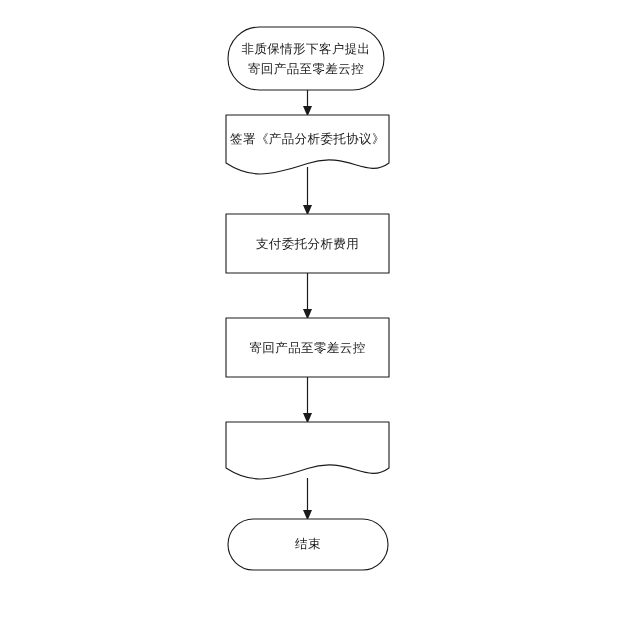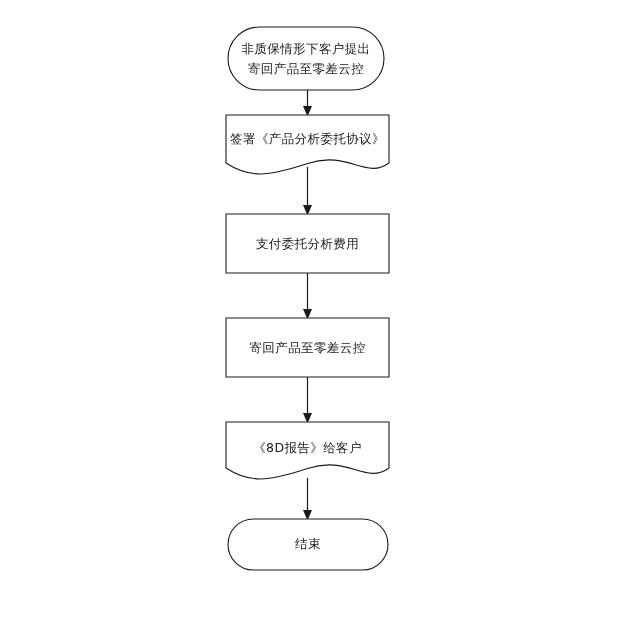--- a/index.html
+++ b/index.html
@@ -118,20 +118,19 @@
 
   <div class="node-text" style="left:226px; top:214px; width:163px; height:59px;">
     <span>支付委托分析费用</span>
   </div>
 
   <div class="node-text" style="left:226px; top:318px; width:163px; height:59px;">
     <span>寄回产品至零差云控</span>
   </div>
 
   <div class="node-text" style="left:226px; top:422px; width:163px; height:52px;">
-    <span>《8D报告》给客户</span>
   </div>
 
   <div class="node-text" style="left:228px; top:519px; width:160px; height:50px;align-items:center;">
     <span>结束</span>
   </div>
 
 </div>
 
 </body></html>

